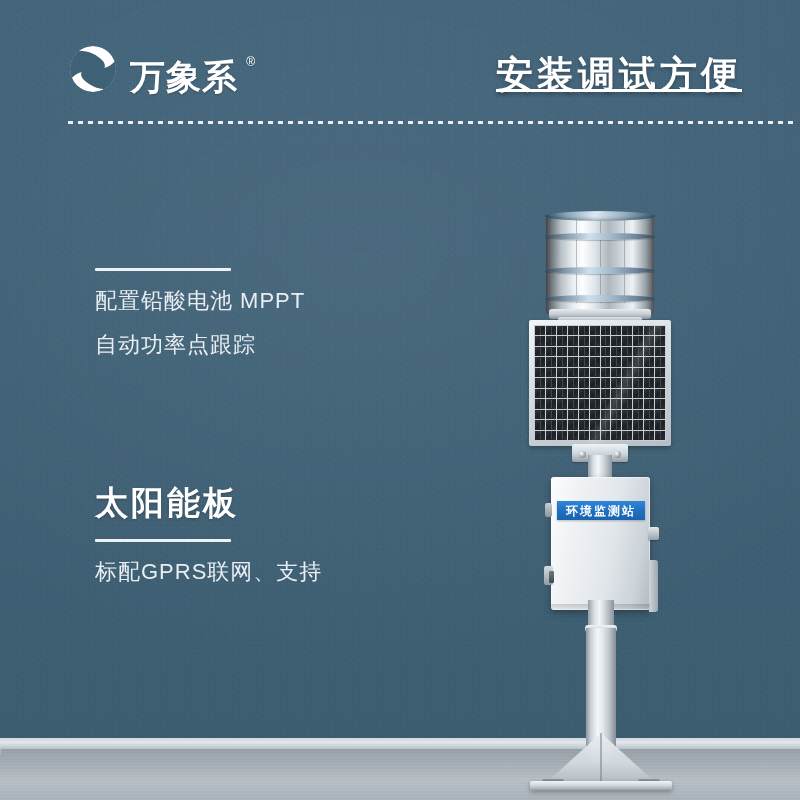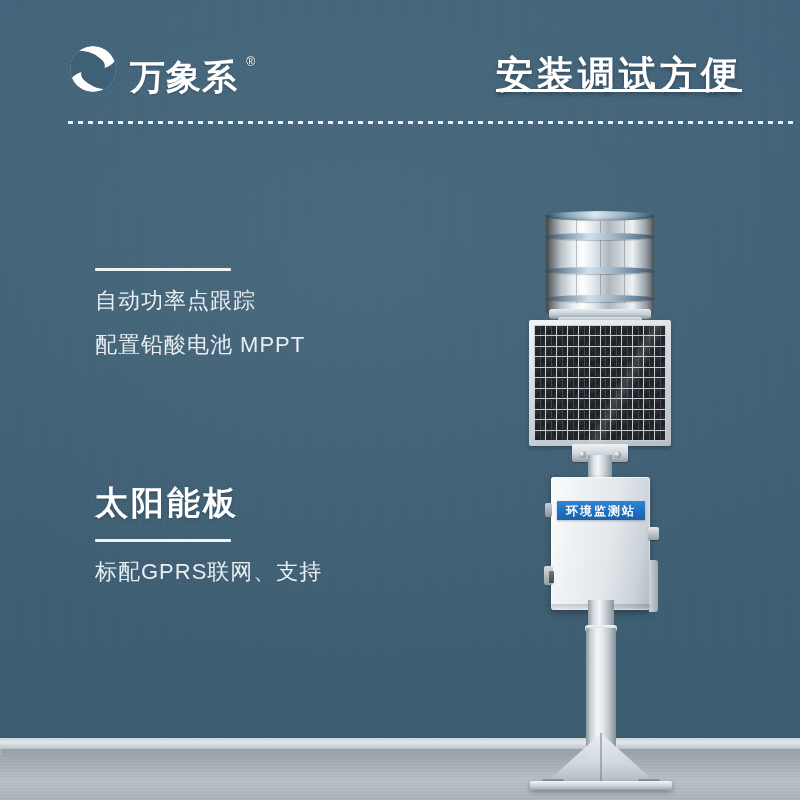--- a/index.html
+++ b/index.html
@@ -266,22 +266,22 @@
         <span>万象系</span>
         <span class="reg">®</span>
       </div>
     </div>
     <div class="header-title">安装调试方便</div>
     <div class="dash-rule"></div>
   </div>
 
   <div class="feature f1">
     <div class="feature-rule"></div>
+    <div class="feature-line">配置铅酸电池 MPPT</div>
     <div class="feature-line">自动功率点跟踪</div>
-    <div class="feature-line">配置铅酸电池 MPPT</div>
   </div>
 
   <div class="feature f2">
     <div class="feature-title">太阳能板</div>
     <div class="feature-rule"></div>
     <div class="feature-line">标配GPRS联网、支持</div>
   </div>
 
   <div class="product">
 

